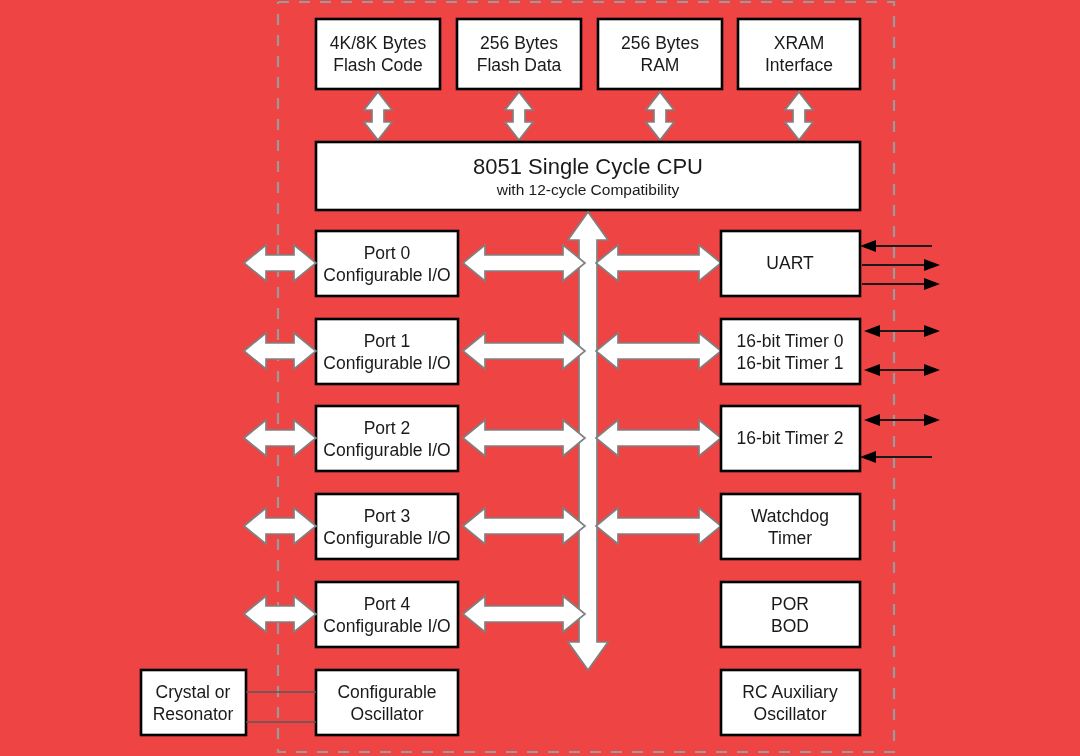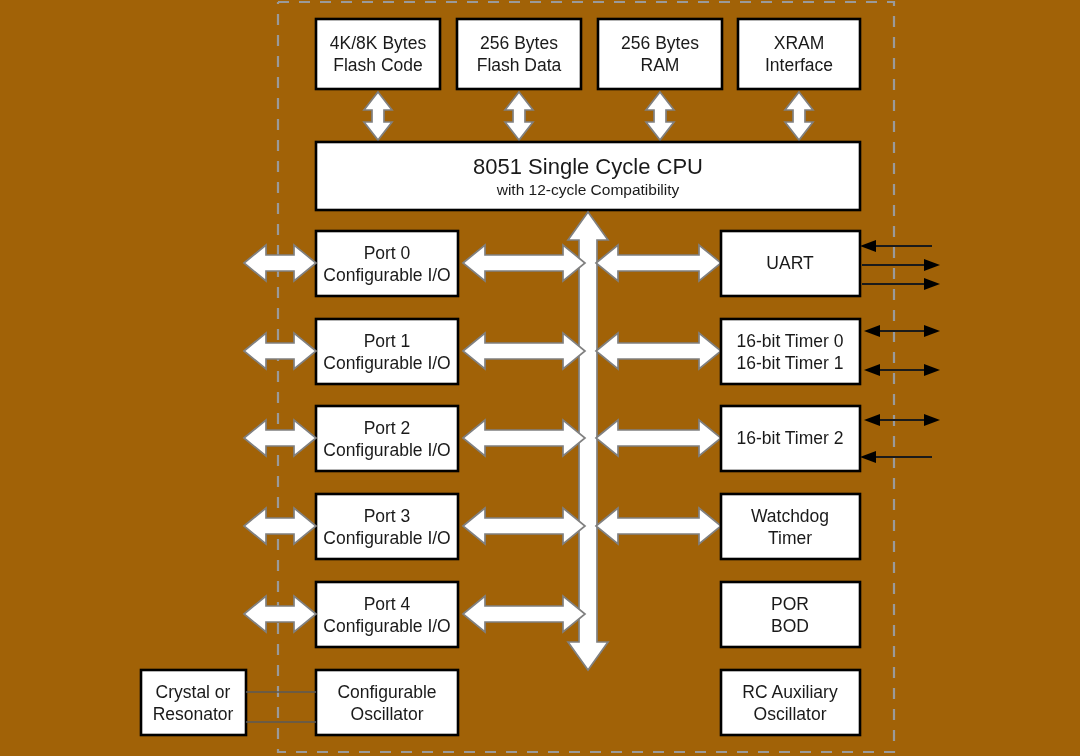--- a/index.html
+++ b/index.html
@@ -8,21 +8,21 @@
     padding: 0;
     background: #ffffff;
   }
   body {
     font-family: "Liberation Sans", sans-serif;
   }
   #diagram-root {
     position: relative;
     width: 1080px;
     height: 756px;
-    background: #a16207;
+    background: #ef4444;
     overflow: hidden;
   }
   #diagram-svg {
     position: absolute;
     left: 0;
     top: 0;
     width: 1080px;
     height: 756px;
   }
   .blk-rect {

